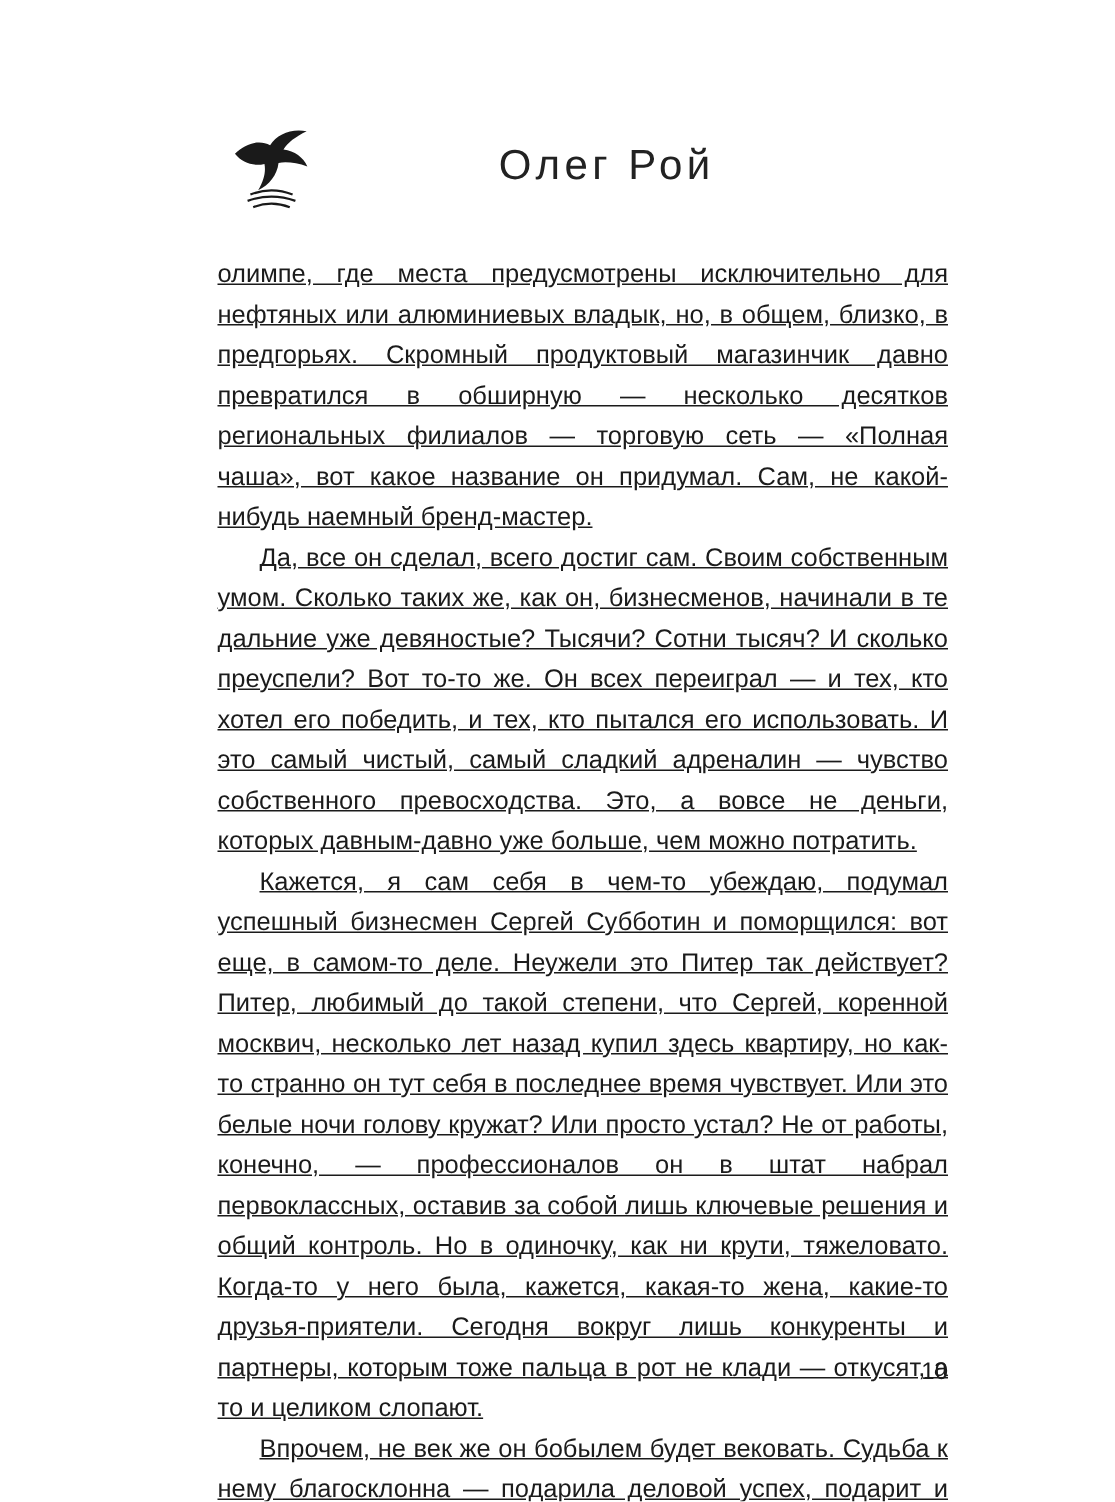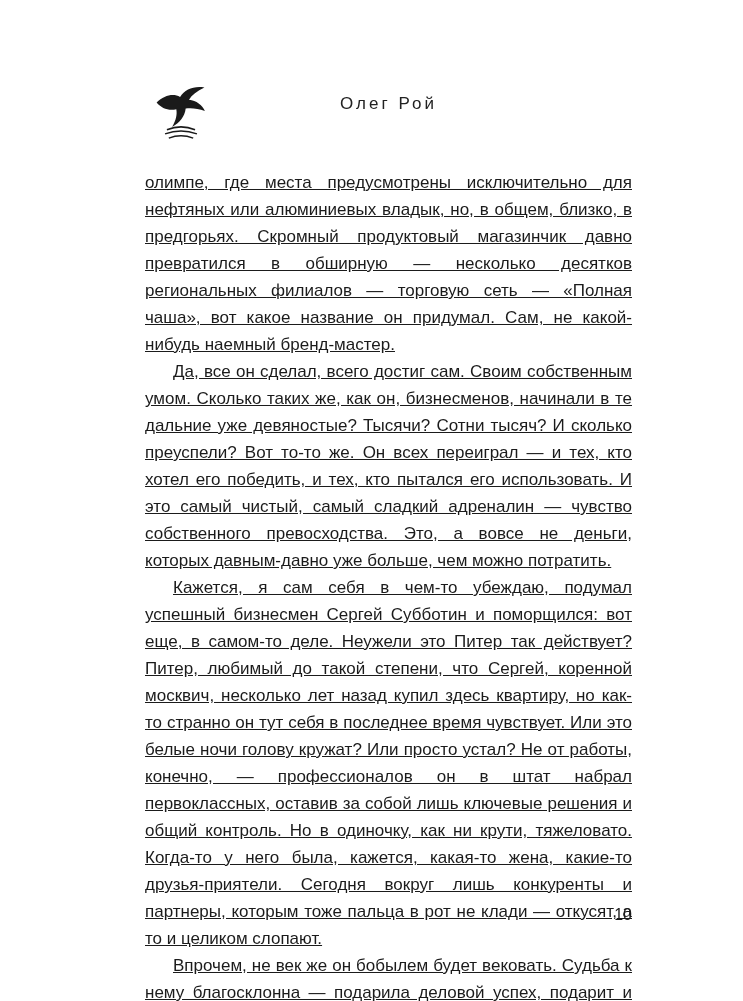--- a/index.html
+++ b/index.html
@@ -25,25 +25,25 @@
   }
   .logo {
     position: absolute;
     left: 6px;
     top: 0;
     width: 60px;
     height: 64px;
   }
   .author {
     position: absolute;
-    left: 0;
+    left: 16px;
     top: 16px;
     width: 100%;
     text-align: center;
-    font-size: 17px;
+    font-size: 28px;
     letter-spacing: 3px;
     color: #222222;
   }
   .body-text {
     position: absolute;
     top: 169px;
     left: 145px;
     width: 487px;
     font-size: 17px;
     line-height: 27px;

